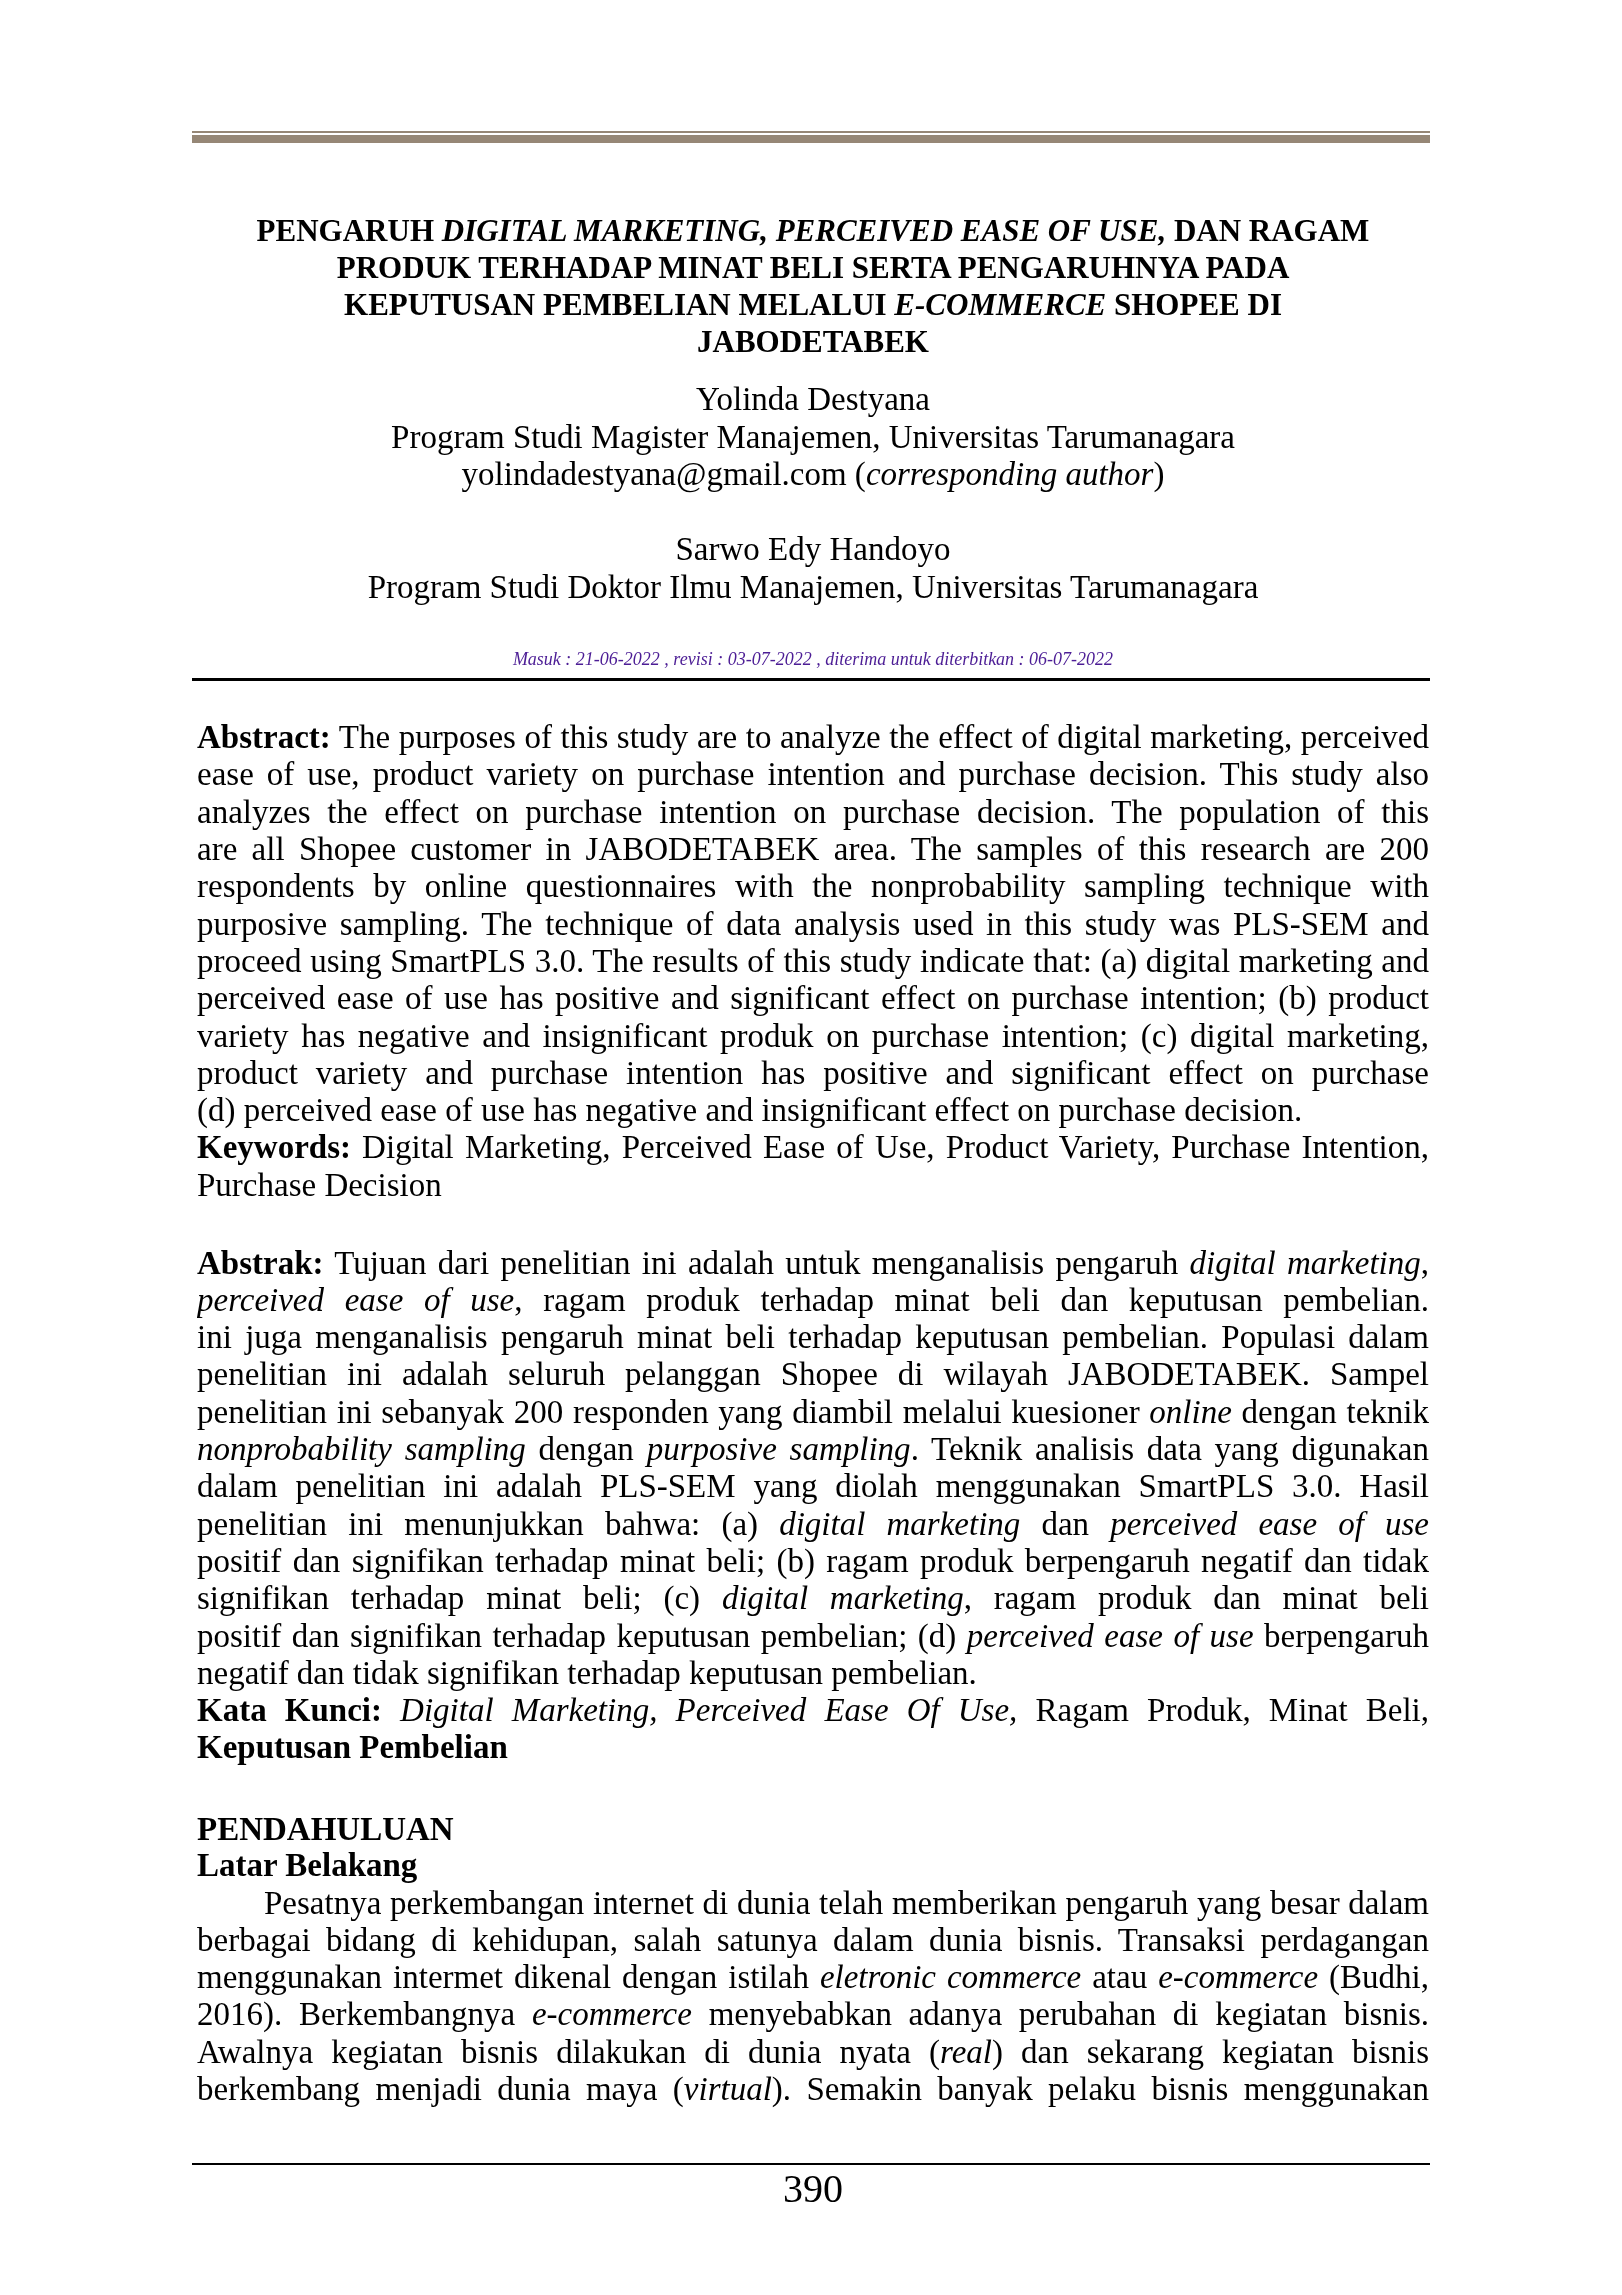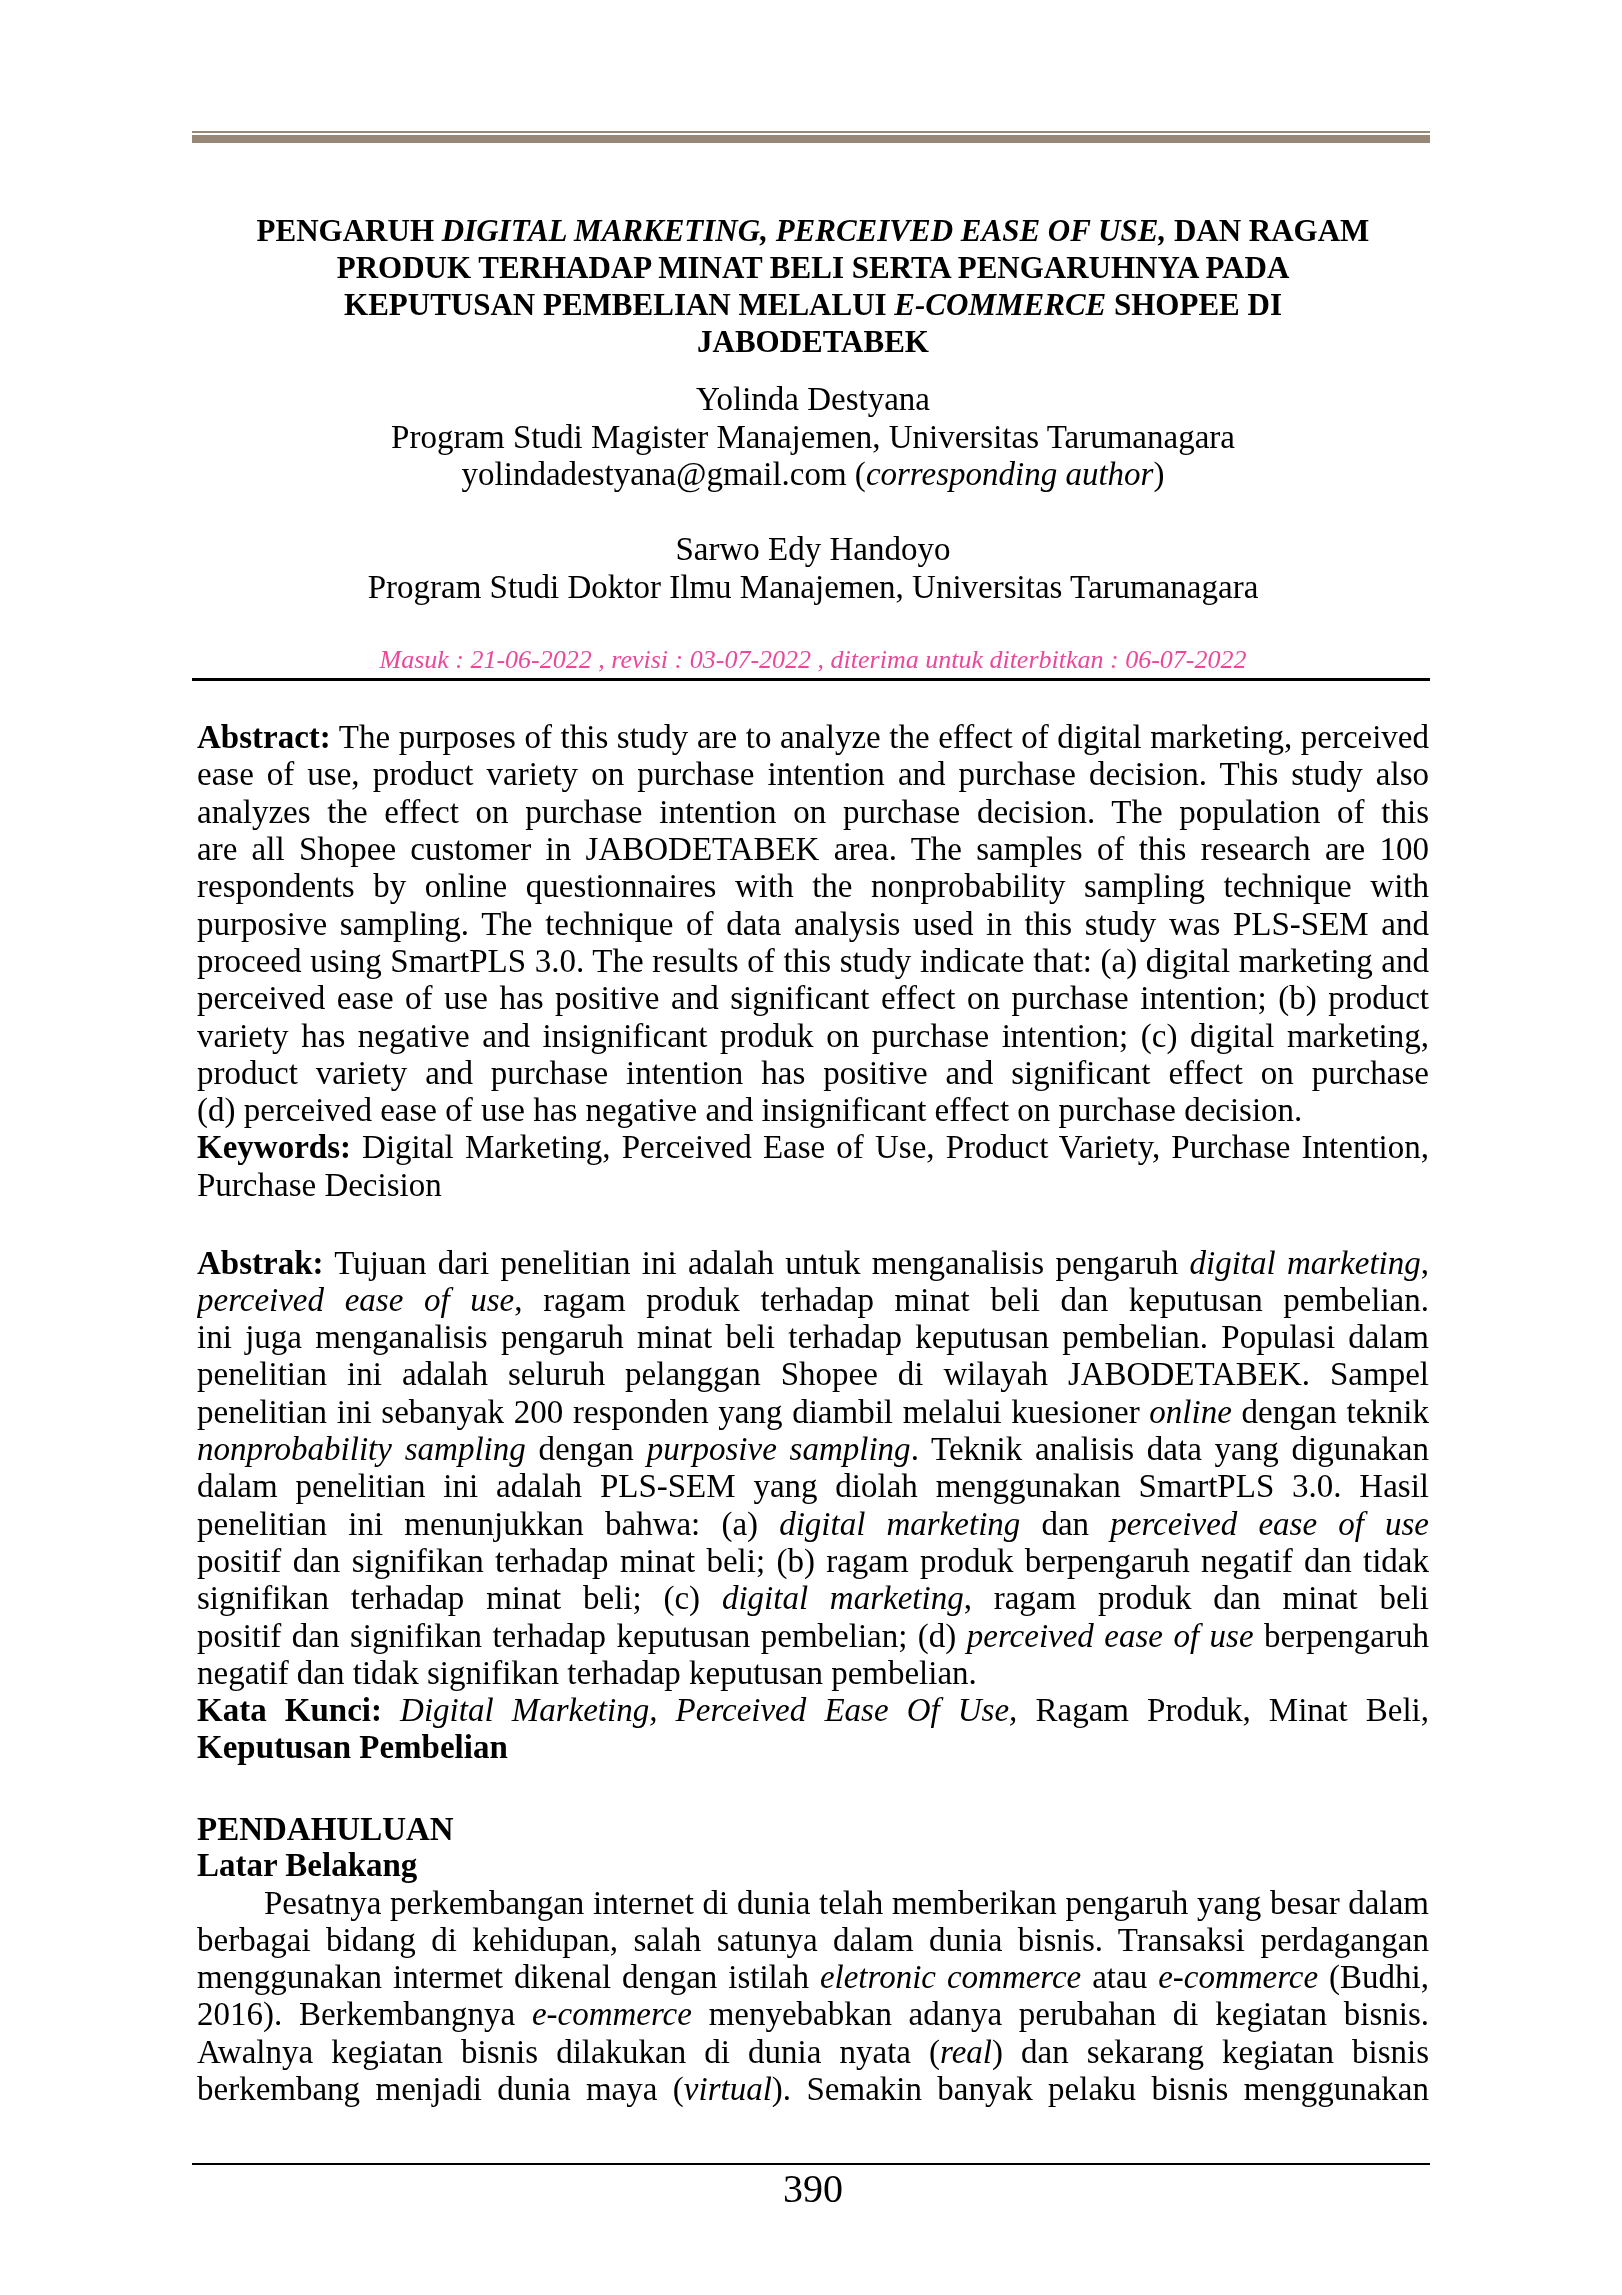--- a/index.html
+++ b/index.html
@@ -15,21 +15,21 @@
 
   .line {
     position: absolute; left: 197px; width: 1232px;
     font-size: 33px; line-height: 37px; height: 37px; white-space: nowrap;
   }
   .line.center { text-align: center; }
   .line.justify { white-space: normal; text-align: justify; text-align-last: justify; overflow: hidden; }
   .line.left { text-align: left; }
   .line.indent { text-indent: 67px; }
   .title-line { font-weight: bold; font-size: 31px; margin-top: 17px; }
-  .date-line { font-size: 26px; font-style: italic; color: #ec4899; }
+  .date-line { font-size: 18px; font-style: italic; color: #4c1d95; }
   .page-number { font-size: 40px; }
   .b { font-weight: bold; }
   .i { font-style: italic; }
 </style>
 </head>
 <body>
 
 <div class="rule-top-thin"></div>
 <div class="rule-top-thick"></div>
 
@@ -45,21 +45,21 @@
 <div class="line center" style="top:531px">Sarwo Edy Handoyo</div>
 <div class="line center" style="top:569px">Program Studi Doktor Ilmu Manajemen, Universitas Tarumanagara</div>
 
 <div class="line center date-line" style="top:641px">Masuk : 21-06-2022 , revisi : 03-07-2022 , diterima untuk diterbitkan : 06-07-2022</div>
 <div class="rule-date"></div>
 
 <div id="abs-en">
     <div class="line justify" style="top: 719px;"><span class=" b">Abstract:</span><span> The purposes of this study are to analyze the effect of digital marketing, perceived</span></div>
     <div class="line justify" style="top: 756px;"><span>ease of use, product variety on purchase intention and purchase decision. This study also</span></div>
     <div class="line justify" style="top: 794px;"><span>analyzes the effect on purchase intention on purchase decision. The population of this research</span></div>
-    <div class="line justify" style="top: 831px;"><span>are all Shopee customer in JABODETABEK area. The samples of this research are 100</span></div>
+    <div class="line justify" style="top: 831px;"><span>are all Shopee customer in JABODETABEK area. The samples of this research are 200</span></div>
     <div class="line justify" style="top: 868px;"><span>respondents by online questionnaires with the nonprobability sampling technique with</span></div>
     <div class="line justify" style="top: 906px;"><span>purposive sampling. The technique of data analysis used in this study was PLS-SEM and</span></div>
     <div class="line justify" style="top: 943px;"><span>proceed using SmartPLS 3.0. The results of this study indicate that: (a) digital marketing and</span></div>
     <div class="line justify" style="top: 980px;"><span>perceived ease of use has positive and significant effect on purchase intention; (b) product</span></div>
     <div class="line justify" style="top: 1018px;"><span>variety has negative and insignificant produk on purchase intention; (c) digital marketing,</span></div>
     <div class="line justify" style="top: 1055px;"><span>product variety and purchase intention has positive and significant effect on purchase decision;</span></div>
     <div class="line left" style="top: 1092px;"><span>(d) perceived ease of use has negative and insignificant effect on purchase decision.</span></div>
     <div class="line justify" style="top: 1129px;"><span class=" b">Keywords:</span><span> Digital Marketing, Perceived Ease of Use, Product Variety, Purchase Intention,</span></div>
     <div class="line left" style="top: 1167px;"><span>Purchase Decision</span></div>
   </div>

